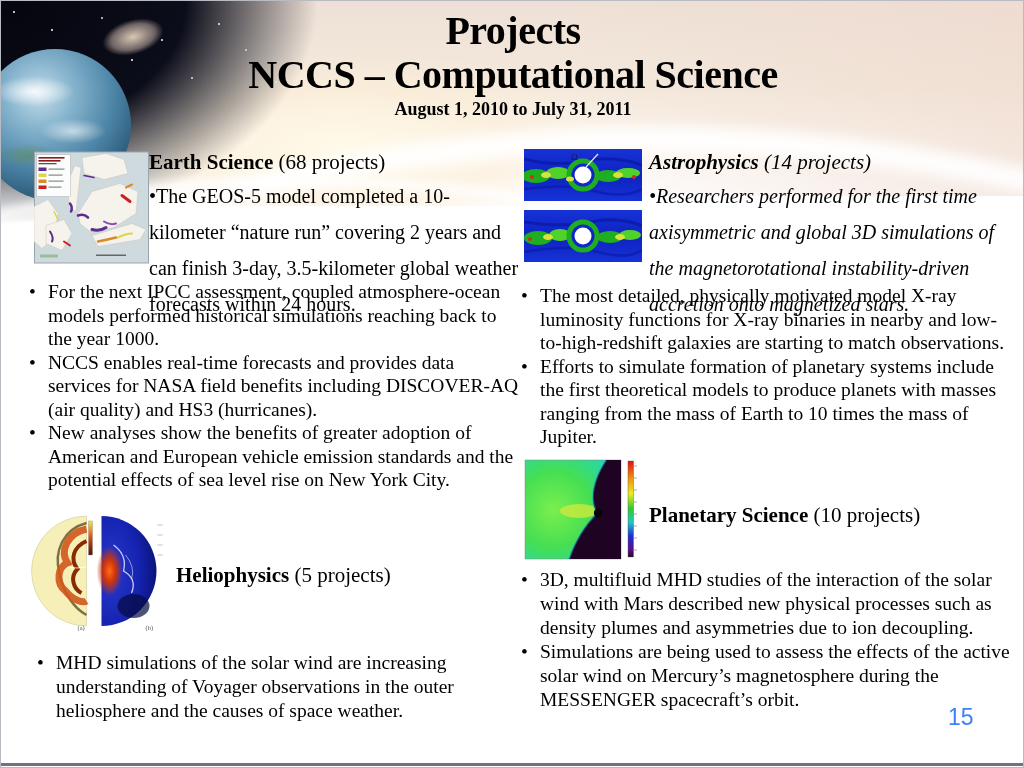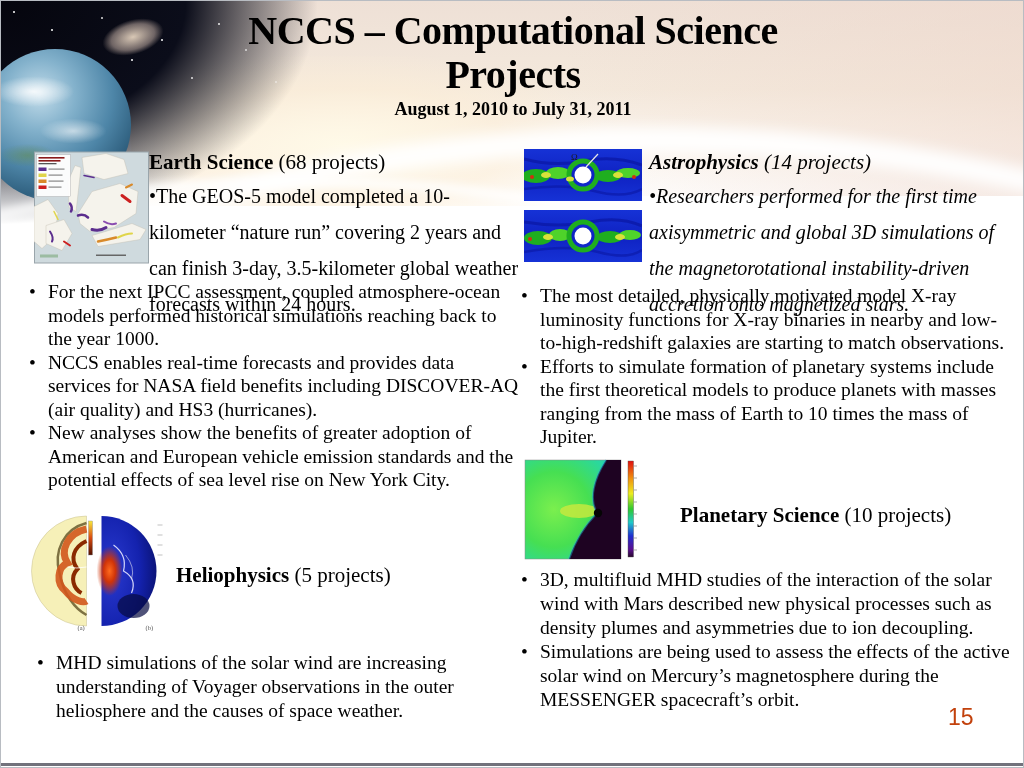--- a/index.html
+++ b/index.html
@@ -55,45 +55,45 @@
   .es-img    { left:33px;  top:150px; width:115px; height:113px; }
   .es-text   { left:148px; top:148px; width:372px; }
   .es-bul    { left:28px;  top:279px; width:490px; }
   .helio-img { left:28px;  top:510px; width:136px; height:120px; }
   .helio-h   { left:175px; top:561px; }
   .helio-bul { left:36px;  top:650px; width:452px; }
   .astro-img { left:523px; top:148px; width:118px; height:113px; }
   .astro-text{ left:648px; top:148px; width:366px;font-style:italic; }
   .astro-bul { left:520px; top:283px; width:495px; }
   .pl-img    { left:522px; top:457px; width:117px; height:103px; }
-  .pl-h      { left:648px; top:501px;margin-left:31px; }
+  .pl-h      { left:648px; top:501px; }
   .pl-bul    { left:520px; top:567px; width:496px; }
   .pageno { position:absolute; left:947px; top:703px; font-family:"Liberation Sans","DejaVu Sans",sans-serif;
-    font-size:23px; color:#c2410c; }
+    font-size:23px; color:#3b82f6; }
   .bottom-line { position:absolute; left:0; top:762px; width:1024px; height:3px; background:#72727c; }
   svg { display:block; }
 </style>
 </head>
 <body>
 
 <div class="slide">
 
   <div class="hdr">
     <div class="flare"></div>
     <div class="space"></div>
     <div class="stars"></div>
     <div class="galaxy"></div>
     <div class="earth"></div>
     <div class="swoosh sw1"></div>
     <div class="swoosh sw2"></div>
   </div>
 
   <div class="title">
+    <div>Projects</div>
     <div>NCCS – Computational Science</div>
-    <div>Projects</div>
   </div>
   <div class="subtitle">August 1, 2010 to July 31, 2011</div>
 
   <svg class="abs es-img" viewBox="0 0 115 112">
     <rect x="0.5" y="0.5" width="114" height="111" fill="#cfdade" stroke="#9aa5ab" stroke-width="1"></rect>
     <g fill="#f5f3ec" stroke="#c0bcae" stroke-width="0.4">
       <polygon points="0,55 14,48 24,62 20,86 8,97 0,90"></polygon>
       <polygon points="34,30 41,14 47,16 42,60 35,56"></polygon>
       <polygon points="48,6 72,2 90,8 94,22 70,28 50,22"></polygon>
       <polygon points="44,62 58,40 86,32 104,40 102,62 80,76 56,80 46,72"></polygon>

